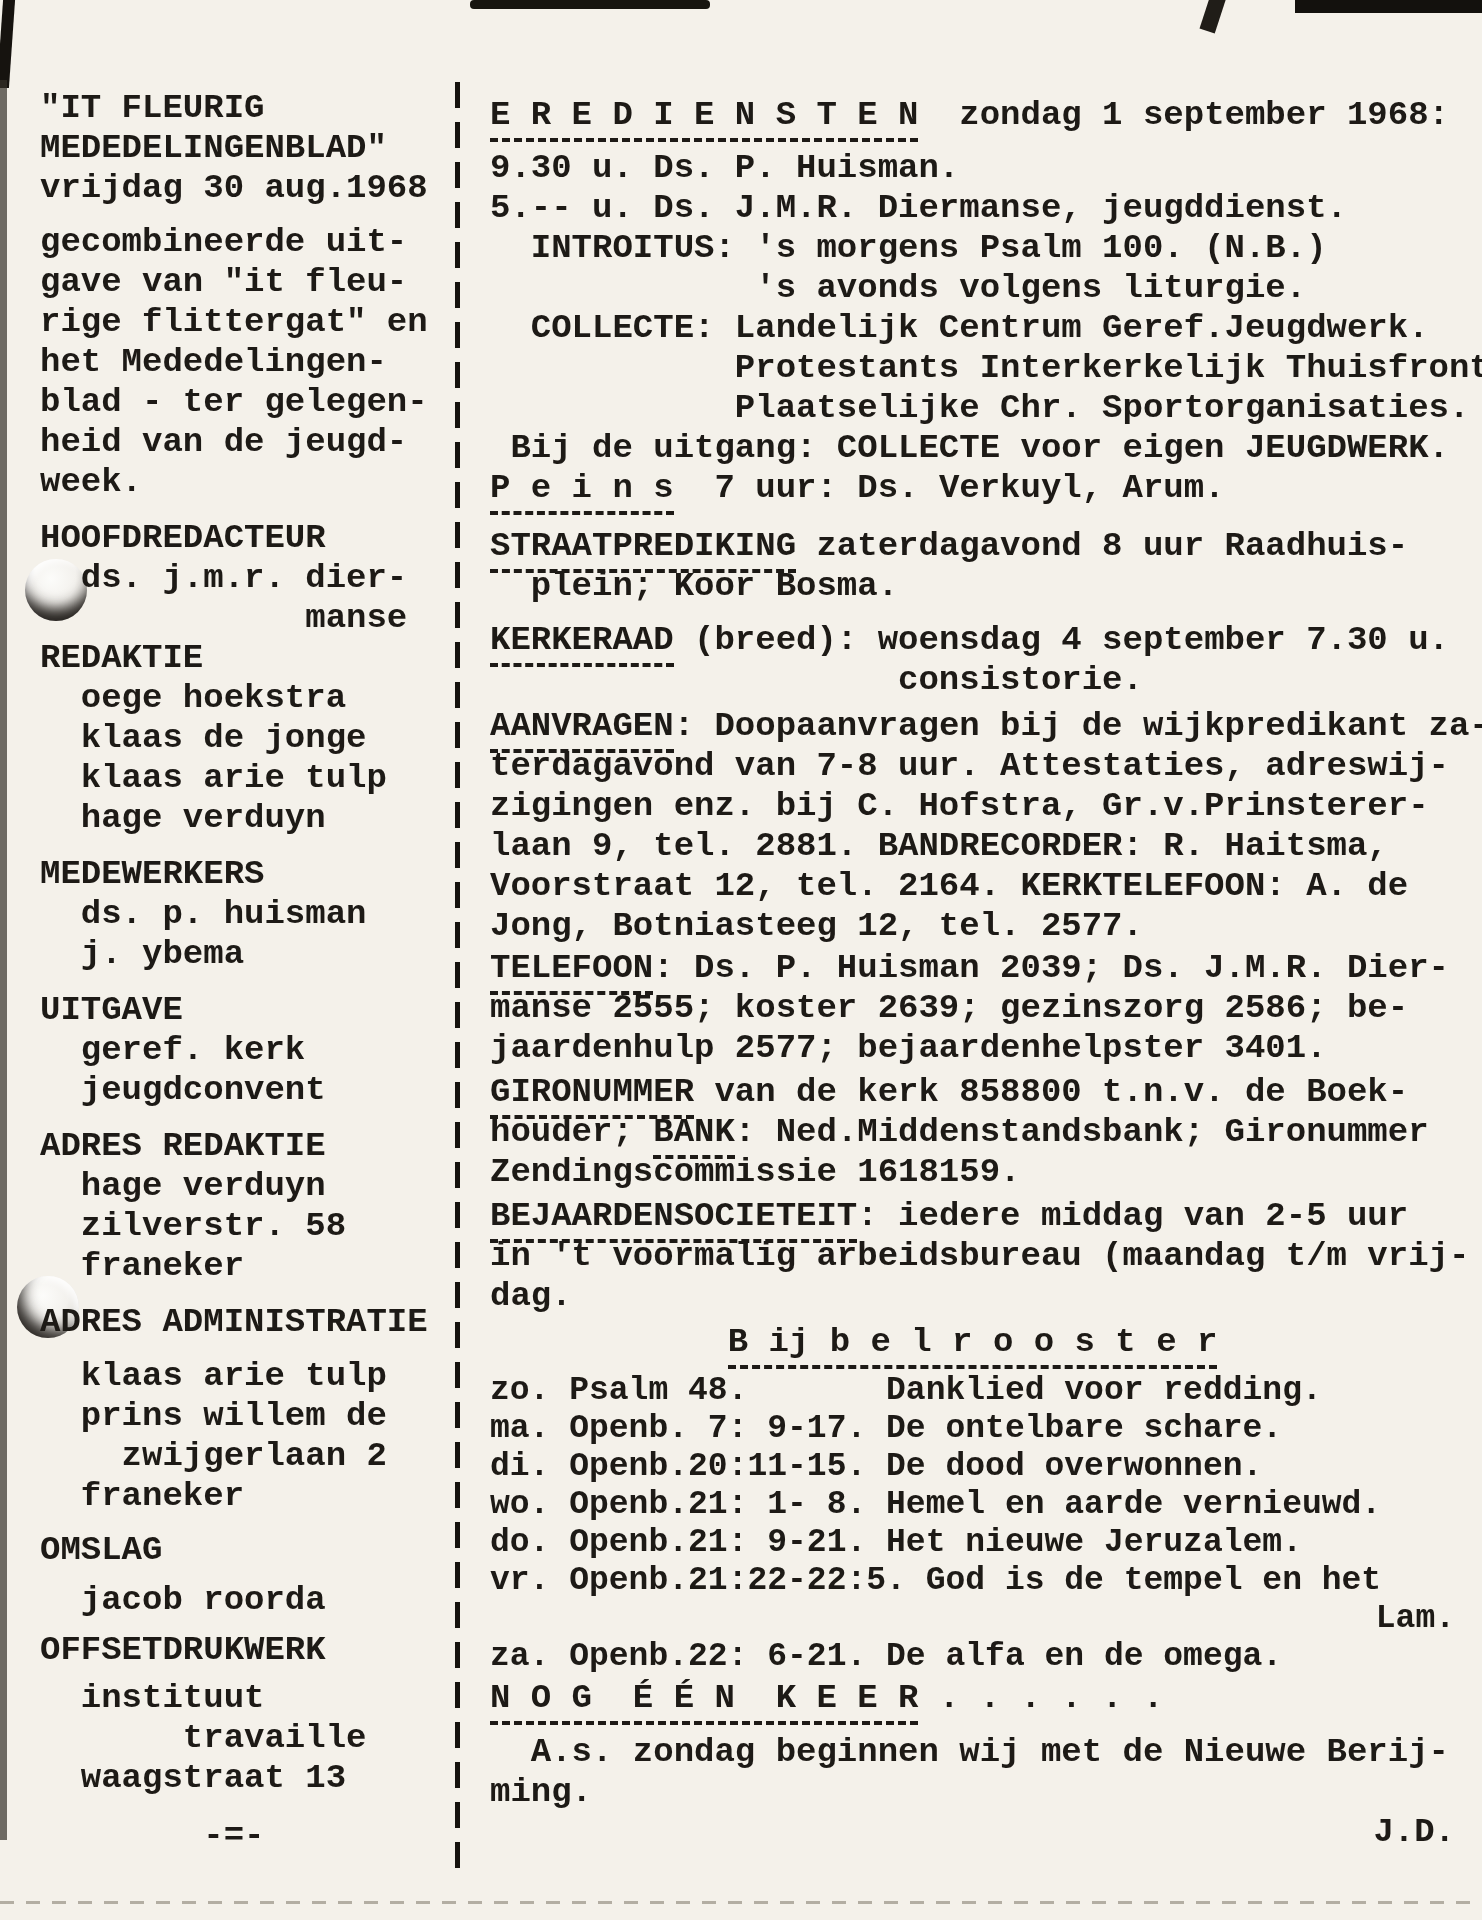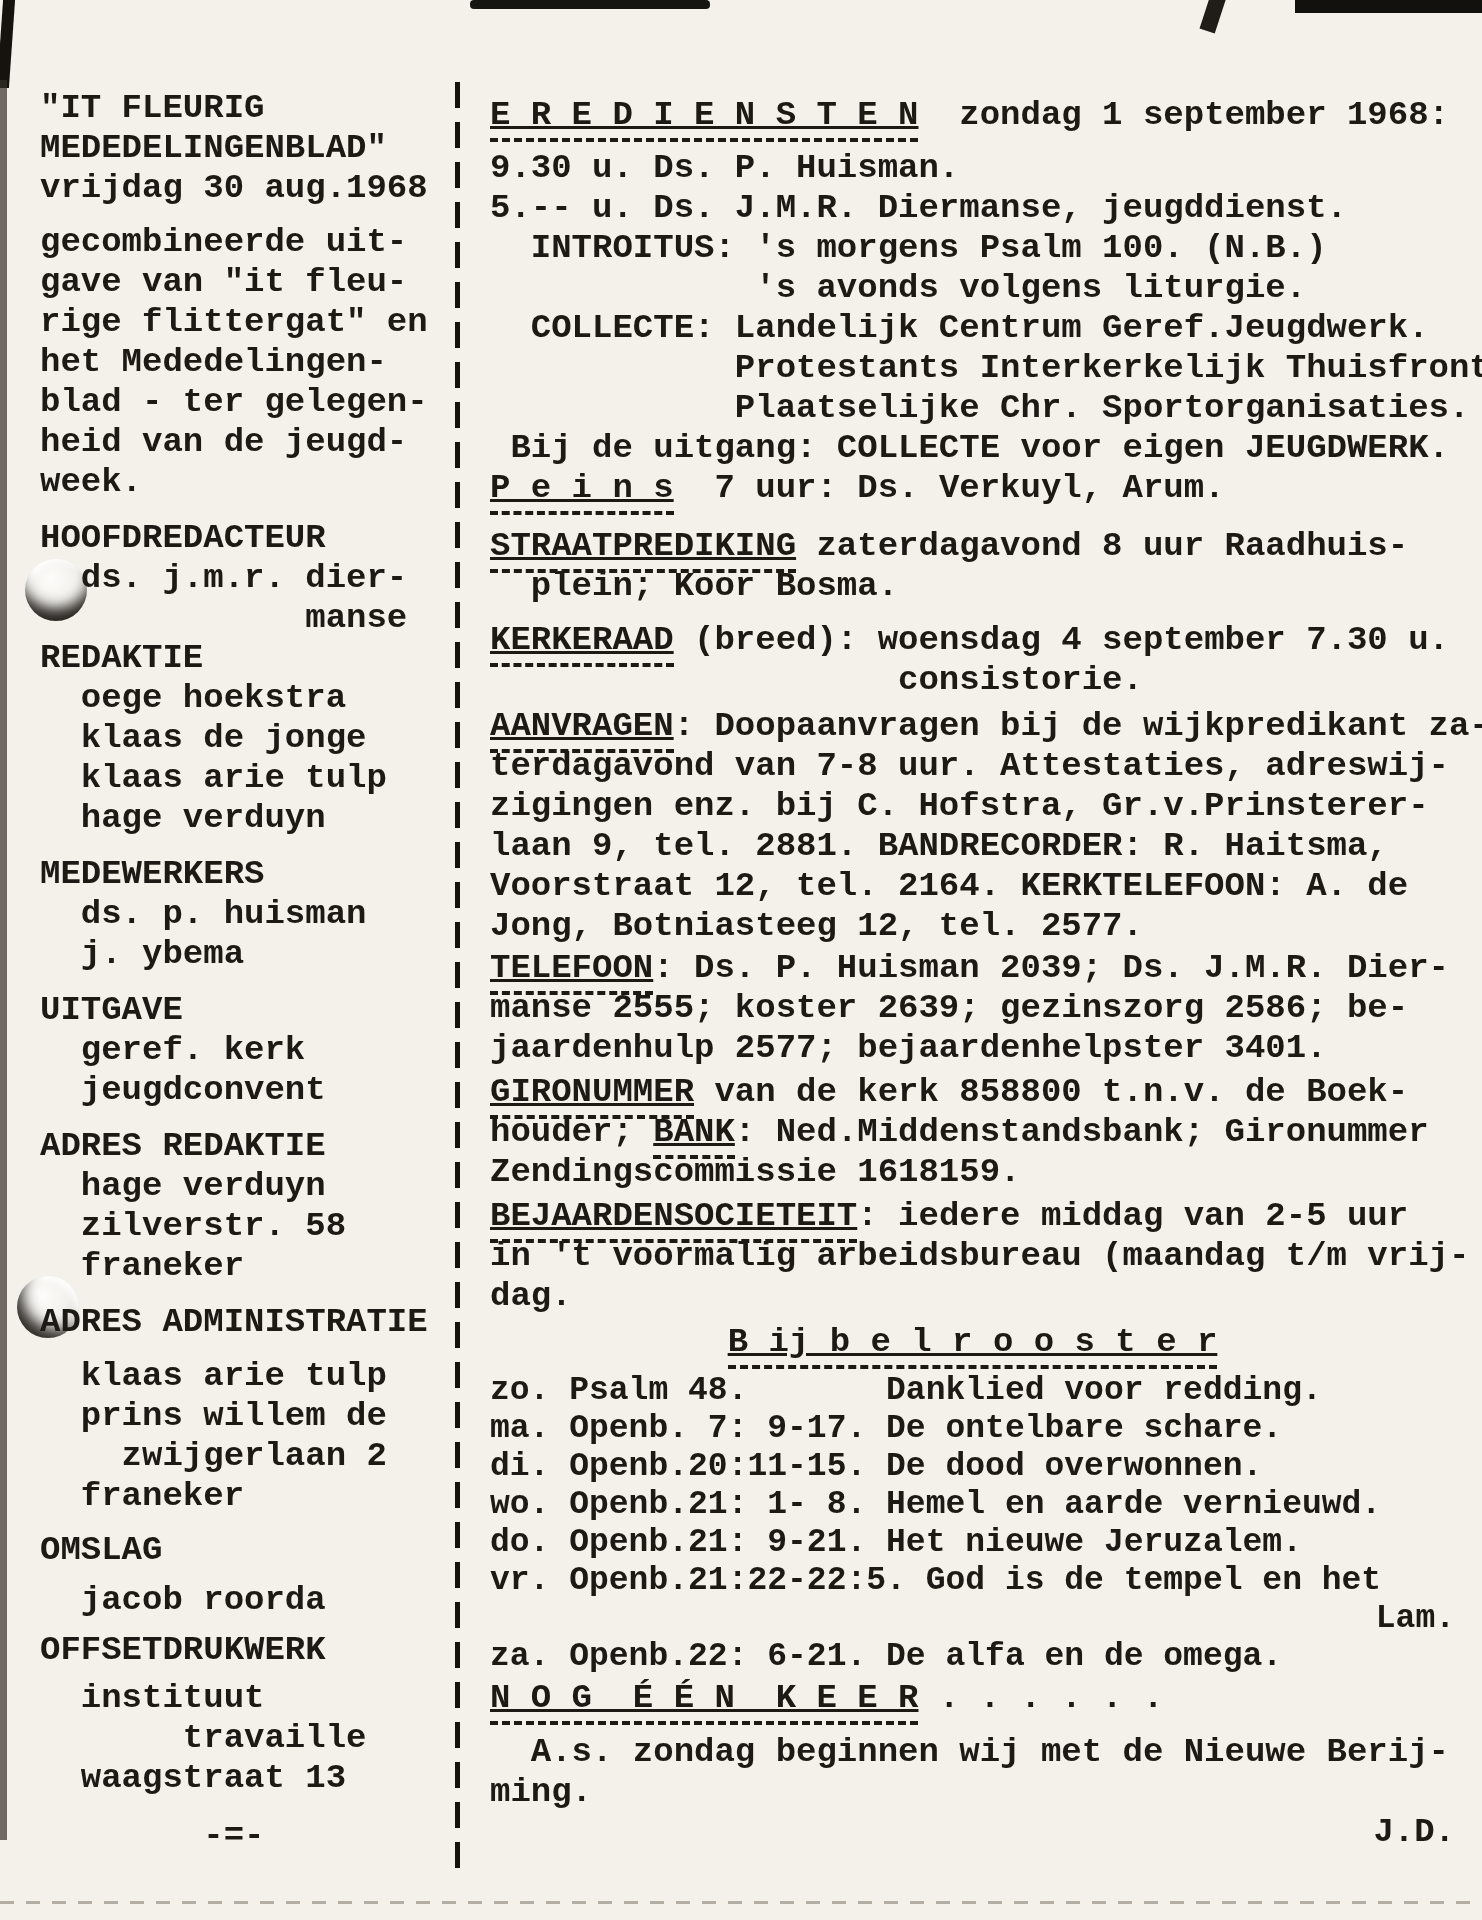--- a/index.html
+++ b/index.html
@@ -10,21 +10,21 @@
     overflow:hidden;
     font-family:"Liberation Mono","DejaVu Sans Mono",monospace;
     font-weight:bold;
     color:#1d1a16;
   }
   .col{position:absolute;white-space:pre;font-size:34px;line-height:40px;}
   .col-left{left:40px;top:88px;width:420px;}
   .col-right{left:490px;top:95px;width:965px;}
   .line{white-space:pre;}
   .line.small{line-height:38px;font-size:33px;}
-  .ul{border-bottom:4px dashed currentColor;padding-bottom:4px;text-decoration:underline;}
+  .ul{border-bottom:4px dashed currentColor;padding-bottom:4px;}
   .gap{width:100%;}
   .divider{
     position:absolute;left:455px;top:82px;width:5px;height:1794px;
     background:repeating-linear-gradient(to bottom,#16130f 0 26px,transparent 26px 40px);
   }
   .hole{
     position:absolute;width:62px;height:62px;border-radius:50%;
     background:radial-gradient(circle at 42% 32%,#fcfcfa 0%,#f3f1ed 45%,#d9d6d0 72%,#a8a49b 100%);
   }
   .hole-top{left:25px;top:559px;box-shadow:inset 0 -18px 14px -6px rgba(24,21,17,.92),inset 4px 3px 6px rgba(255,255,255,.85);}

